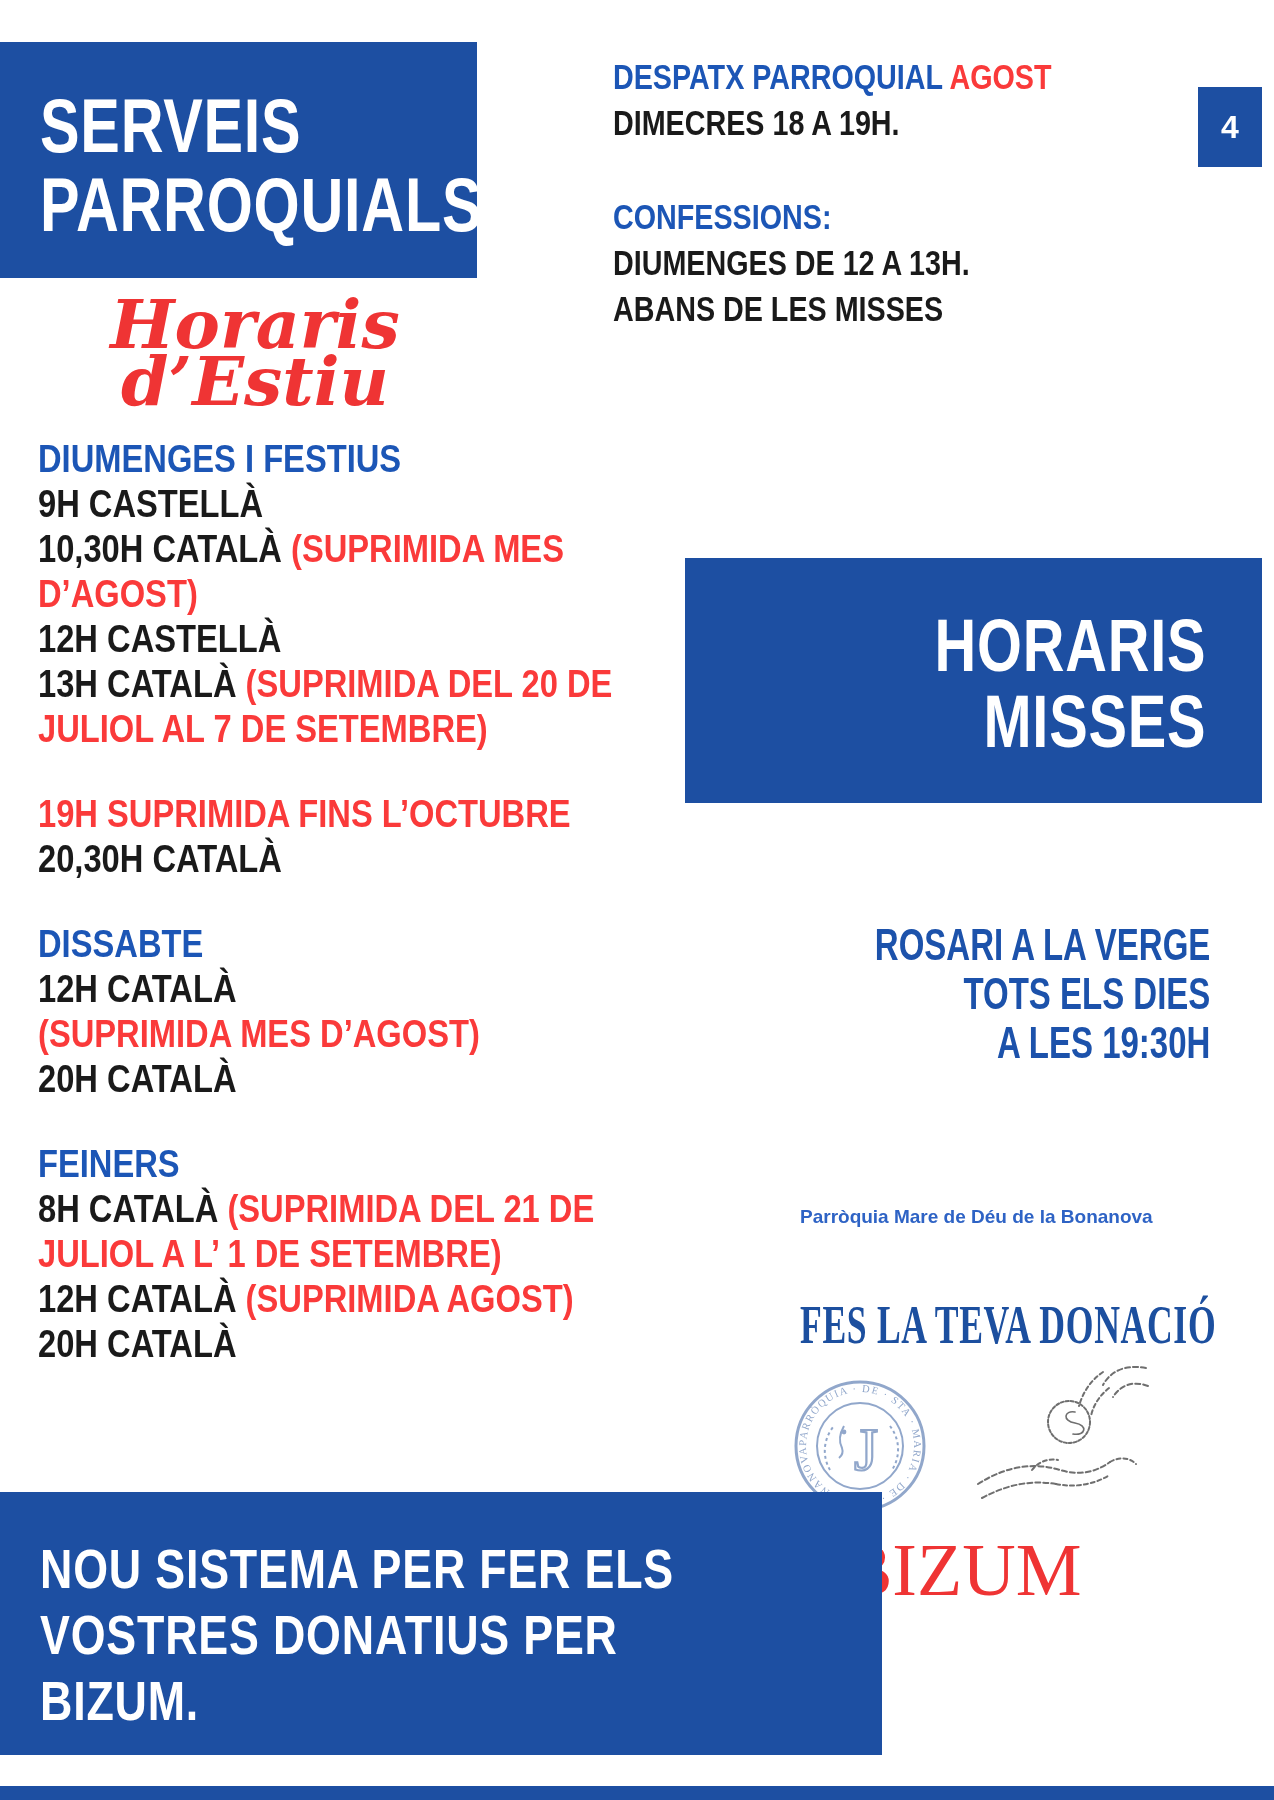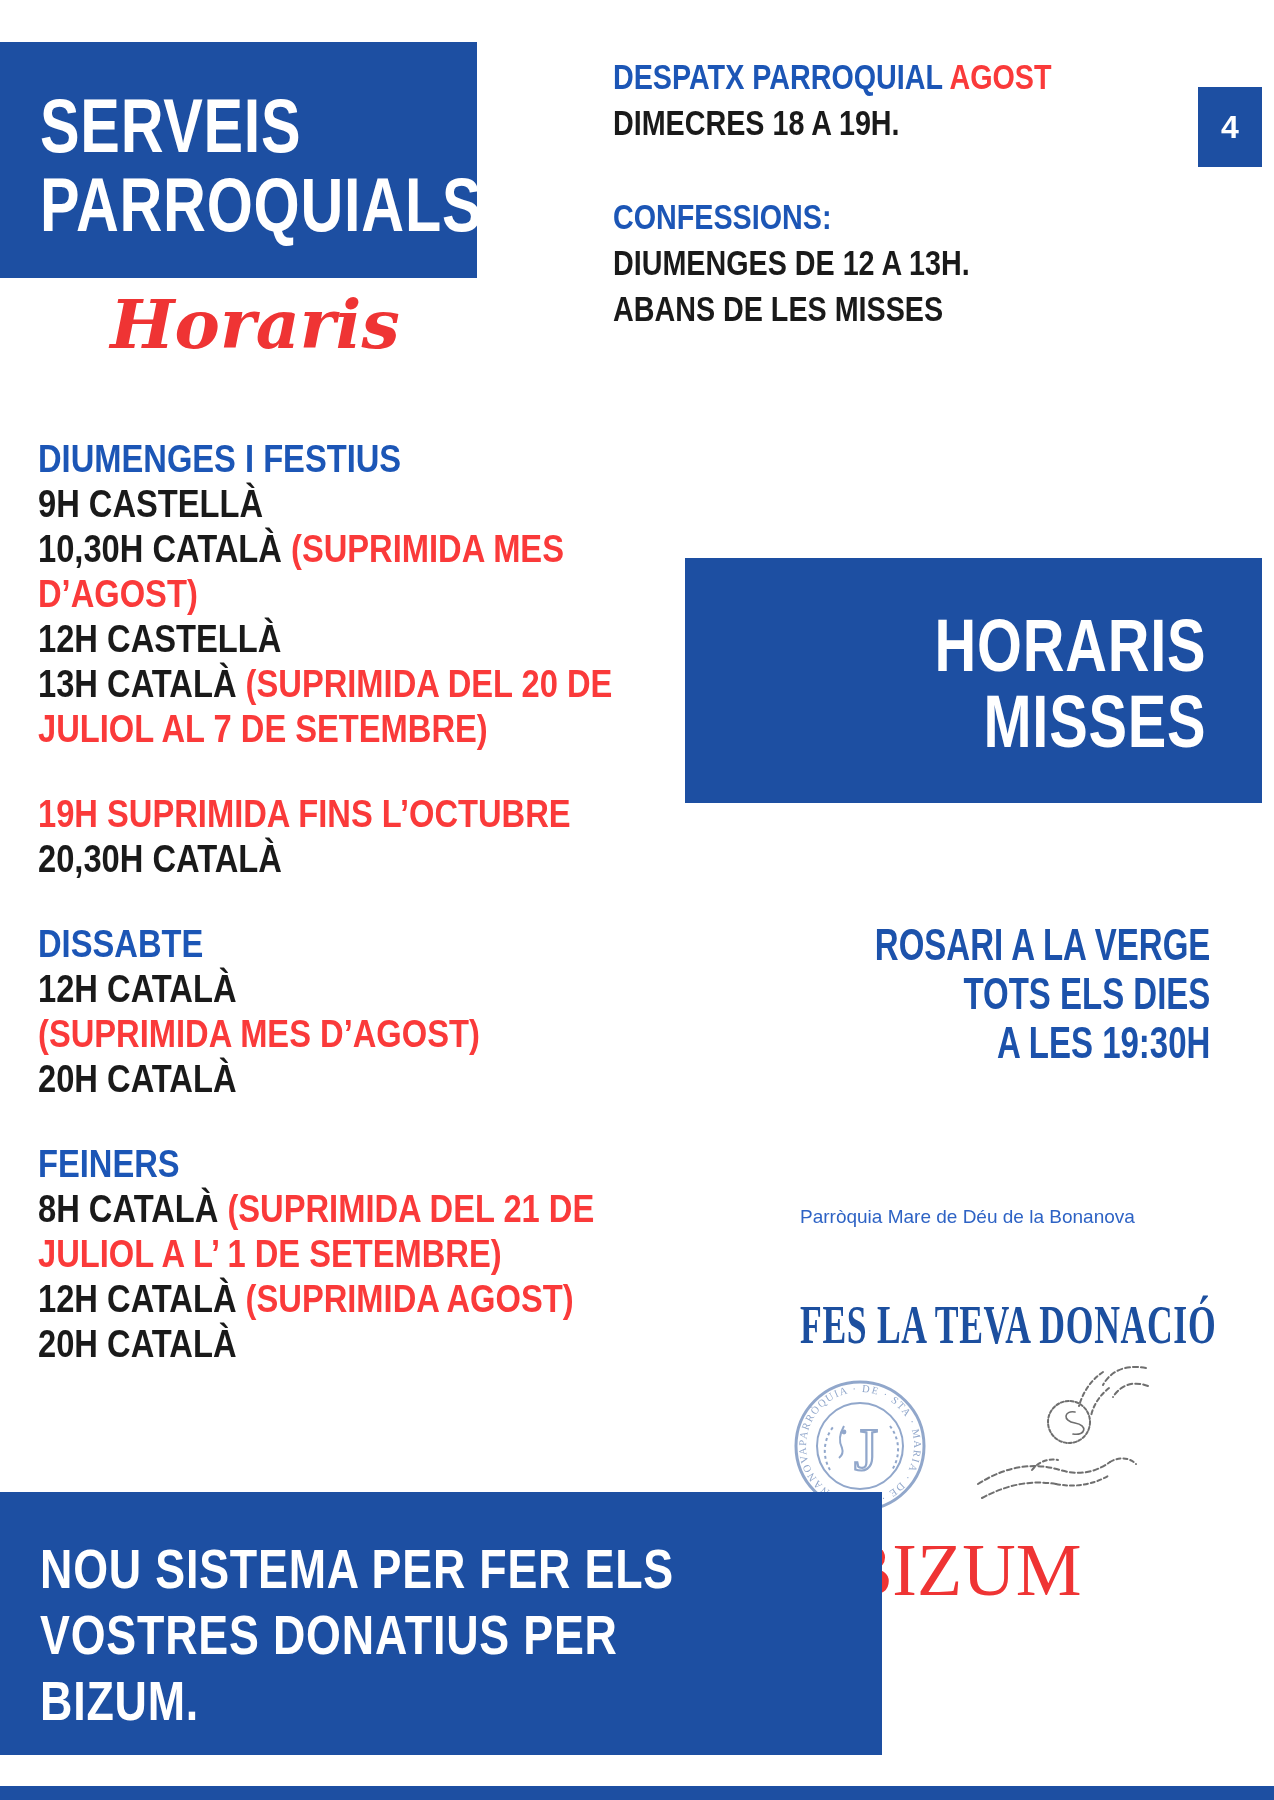--- a/index.html
+++ b/index.html
@@ -63,21 +63,21 @@
     position:absolute;right:56px;top:50px;color:#fff;font-weight:bold;font-size:74px;line-height:76px;
     text-align:right;white-space:nowrap;transform:scaleX(0.78);transform-origin:right top;letter-spacing:1px;
   }
   
   .rosary{
     position:absolute;right:64px;top:920px;text-align:right;color:var(--rosary-blue);
     font-size:44px;font-weight:bold;line-height:49px;white-space:nowrap;
     transform:scaleX(0.75);transform-origin:right top;
   }
   
-  .parish{position:absolute;left:800px;top:1206px;font-size:19px;font-weight:normal;color:var(--parish-blue);white-space:nowrap;}
+  .parish{position:absolute;left:800px;top:1206px;font-size:19px;font-weight:bold;color:var(--parish-blue);white-space:nowrap;}
   
   .don-title{
     position:absolute;left:800px;top:1294px;font-family:"Liberation Serif",serif;font-weight:bold;
     font-size:54px;color:var(--navy);white-space:nowrap;letter-spacing:1px;
     transform:scaleX(0.66);transform-origin:left top;
   }
   .seal{position:absolute;left:790px;top:1376px;width:140px;height:140px;}
   .hand{position:absolute;left:972px;top:1360px;width:178px;height:158px;}
   .bizum{
     position:absolute;left:843px;top:1528px;width:230px;text-align:center;
@@ -102,20 +102,21 @@
 
   <div class="box-serveis">
     <div class="serveis-text">
       <div>SERVEIS</div>
       <div>PARROQUIALS</div>
     </div>
   </div>
 
   <div class="horaris">
     <div>Horaris</div>
+    <div>d’Estiu</div>
   </div>
 
   <div class="sched">
       <div class="sched-section">
         <div class="sh">DIUMENGES I FESTIUS</div>
         <div class="sl"><span class="c-black">9H CASTELLÀ</span></div>
         <div class="sl"><span class="c-black">10,30H CATALÀ </span><span class="c-red">(SUPRIMIDA MES</span></div>
         <div class="sl"><span class="c-red">D’AGOST)</span></div>
         <div class="sl"><span class="c-black">12H CASTELLÀ</span></div>
         <div class="sl"><span class="c-black">13H CATALÀ </span><span class="c-red">(SUPRIMIDA DEL 20 DE</span></div>

